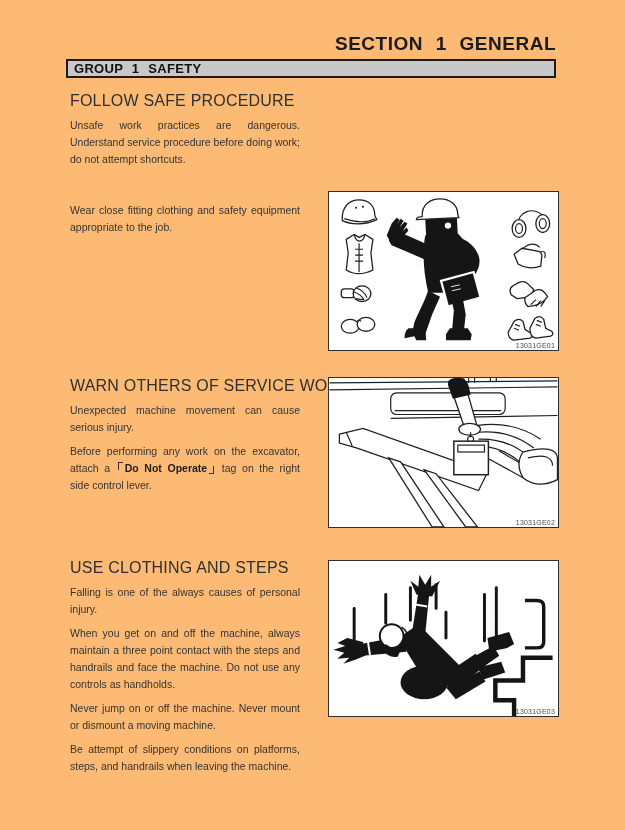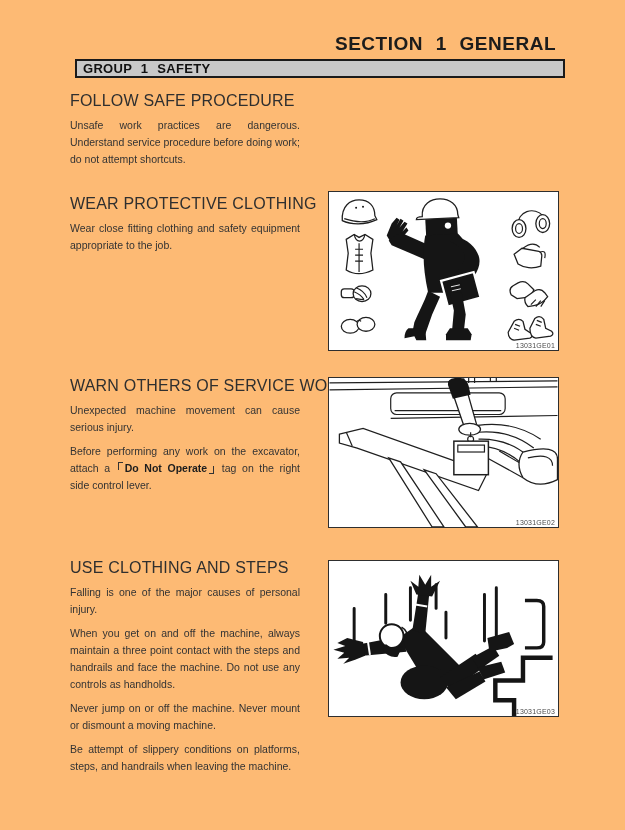--- a/index.html
+++ b/index.html
@@ -13,21 +13,20 @@
     position:absolute; top:33px; left:0; right:69px;
     text-align:right; font-size:19px; font-weight:700; letter-spacing:0.5px;
     word-spacing:7px; color:#1c1c1c;
   }
   .group-bar {
     position:absolute; top:59px; left:66px; width:490px; height:19px;
     background:#c8c8c8; border:2px solid #1a1a1a;
     display:flex; align-items:center; padding-left:6px;
     font-size:13px; font-weight:700; letter-spacing:0.3px; word-spacing:5px;
     color:#111;
-    margin-left:9px;
   }
   .txt { position:absolute; left:70px; width:230px; }
   .txt h3 {
     font-size:16px; font-weight:400; letter-spacing:0.2px; color:#2f2f2f;
     margin-bottom:6px; white-space:nowrap;
   }
   .txt p {
     font-size:10.5px; line-height:17px; text-align:justify; color:#333;margin-top:7px;
   }
   .txt p b { font-weight:700; color:#1d1d1d; }
@@ -60,33 +59,32 @@
   <div class="group-bar">
     <span>GROUP 1 SAFETY</span>
   </div>
 
   <div class="txt" style="top:92px;">
     <h3>FOLLOW SAFE PROCEDURE</h3>
     <p>Unsafe work practices are dangerous. Understand service procedure before doing work; do not attempt shortcuts.</p>
   </div>
 
   <div class="txt" style="top:195px;">
-    <h3>WEAR PROTECTIVE CLOTHING</h3>
     <p>Wear close fitting clothing and safety equipment appropriate to the job.</p>
   </div>
 
   <div class="txt" style="top:377px;">
     <h3>WARN OTHERS OF SERVICE WORK</h3>
     <p>Unexpected machine movement can cause serious injury.</p>
     <p><span>Before performing any work on the excavator, attach a </span><span class="cb cb-open"></span><b>Do Not Operate</b><span class="cb cb-close"></span><span> tag on the right side control lever.</span></p>
   </div>
 
   <div class="txt" style="top:559px;">
     <h3>USE CLOTHING AND STEPS</h3>
-    <p>Falling is one of the major causes of personal injury.</p>
+    <p>Falling is one of the always causes of personal injury.</p>
     <p>When you get on and off the machine, always maintain a three point contact with the steps and handrails and face the machine. Do not use any controls as handholds.</p>
     <p>Never jump on or off the machine. Never mount or dismount a moving machine.</p>
     <p>Be attempt of slippery conditions on platforms, steps, and handrails when leaving the machine.</p>
   </div>
 
   <div class="figure" id="fig1">
     <svg viewBox="0 0 231 160">
 
       <g>
         <path class="wt" d="M13,29 C12,14 21,8 30,8 C40,8 46,14 46,24 L48,28 C36,34 21,33 13,29 Z"></path>

